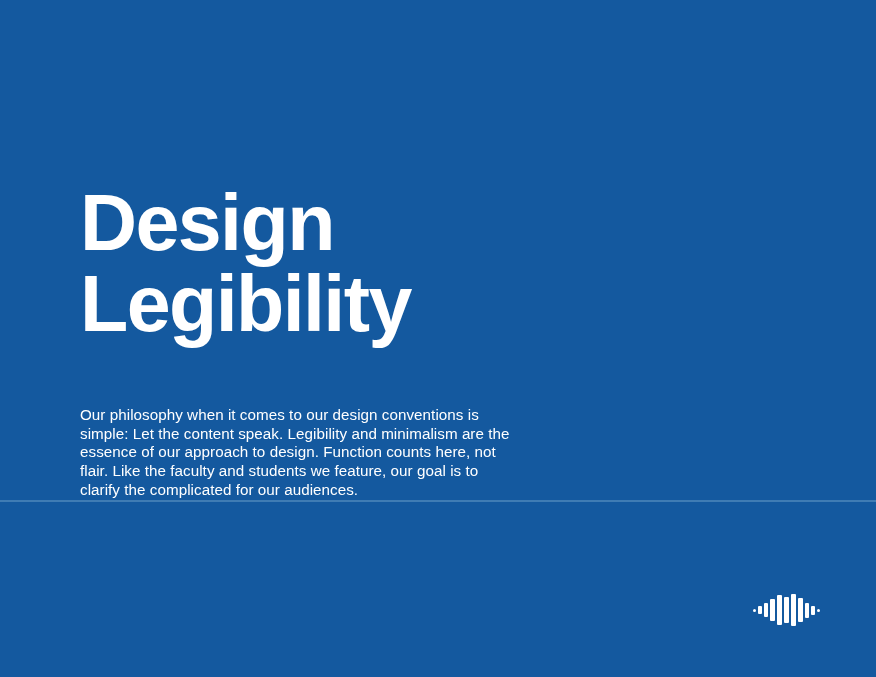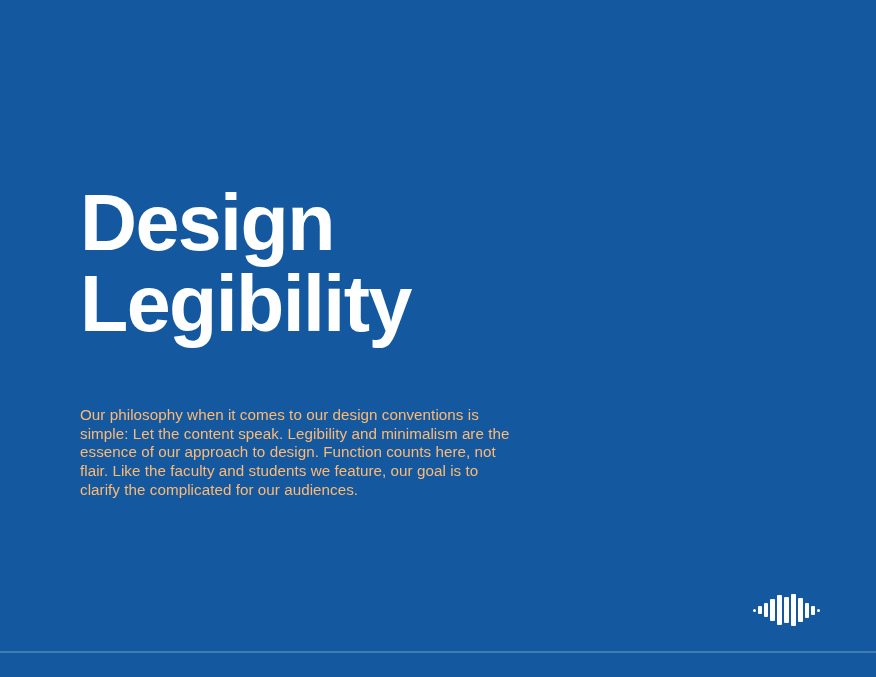--- a/index.html
+++ b/index.html
@@ -10,21 +10,21 @@
     width: 876px;
     height: 677px;
     overflow: hidden;
     font-family: "Liberation Sans", sans-serif;
     background: #14599f;
   }
 
   #slide {
     position: relative;
     width: 876px;
-    height: 653px;
+    height: 502px;
     background: #14599f;
     box-sizing: border-box;
   }
 
   
   #heading-block {
     position: absolute;
     left: 80px;
     top: 182px;
     width: 620px;
@@ -43,21 +43,21 @@
   
   #body-copy {
     position: absolute;
     left: 80px;
     top: 391px;
     width: 432px;
     font-family: "Liberation Sans", sans-serif;
     font-size: 15.2px;
     line-height: 18.6px;
     font-weight: 400;
-    color: #fdba74;
+    color: #ffffff;
     letter-spacing: 0.05px;
   }
 
   
   #logo-mark {
     position: absolute;
     left: 755px;
     top: 592px;
     width: 62px;
     height: 36px;

